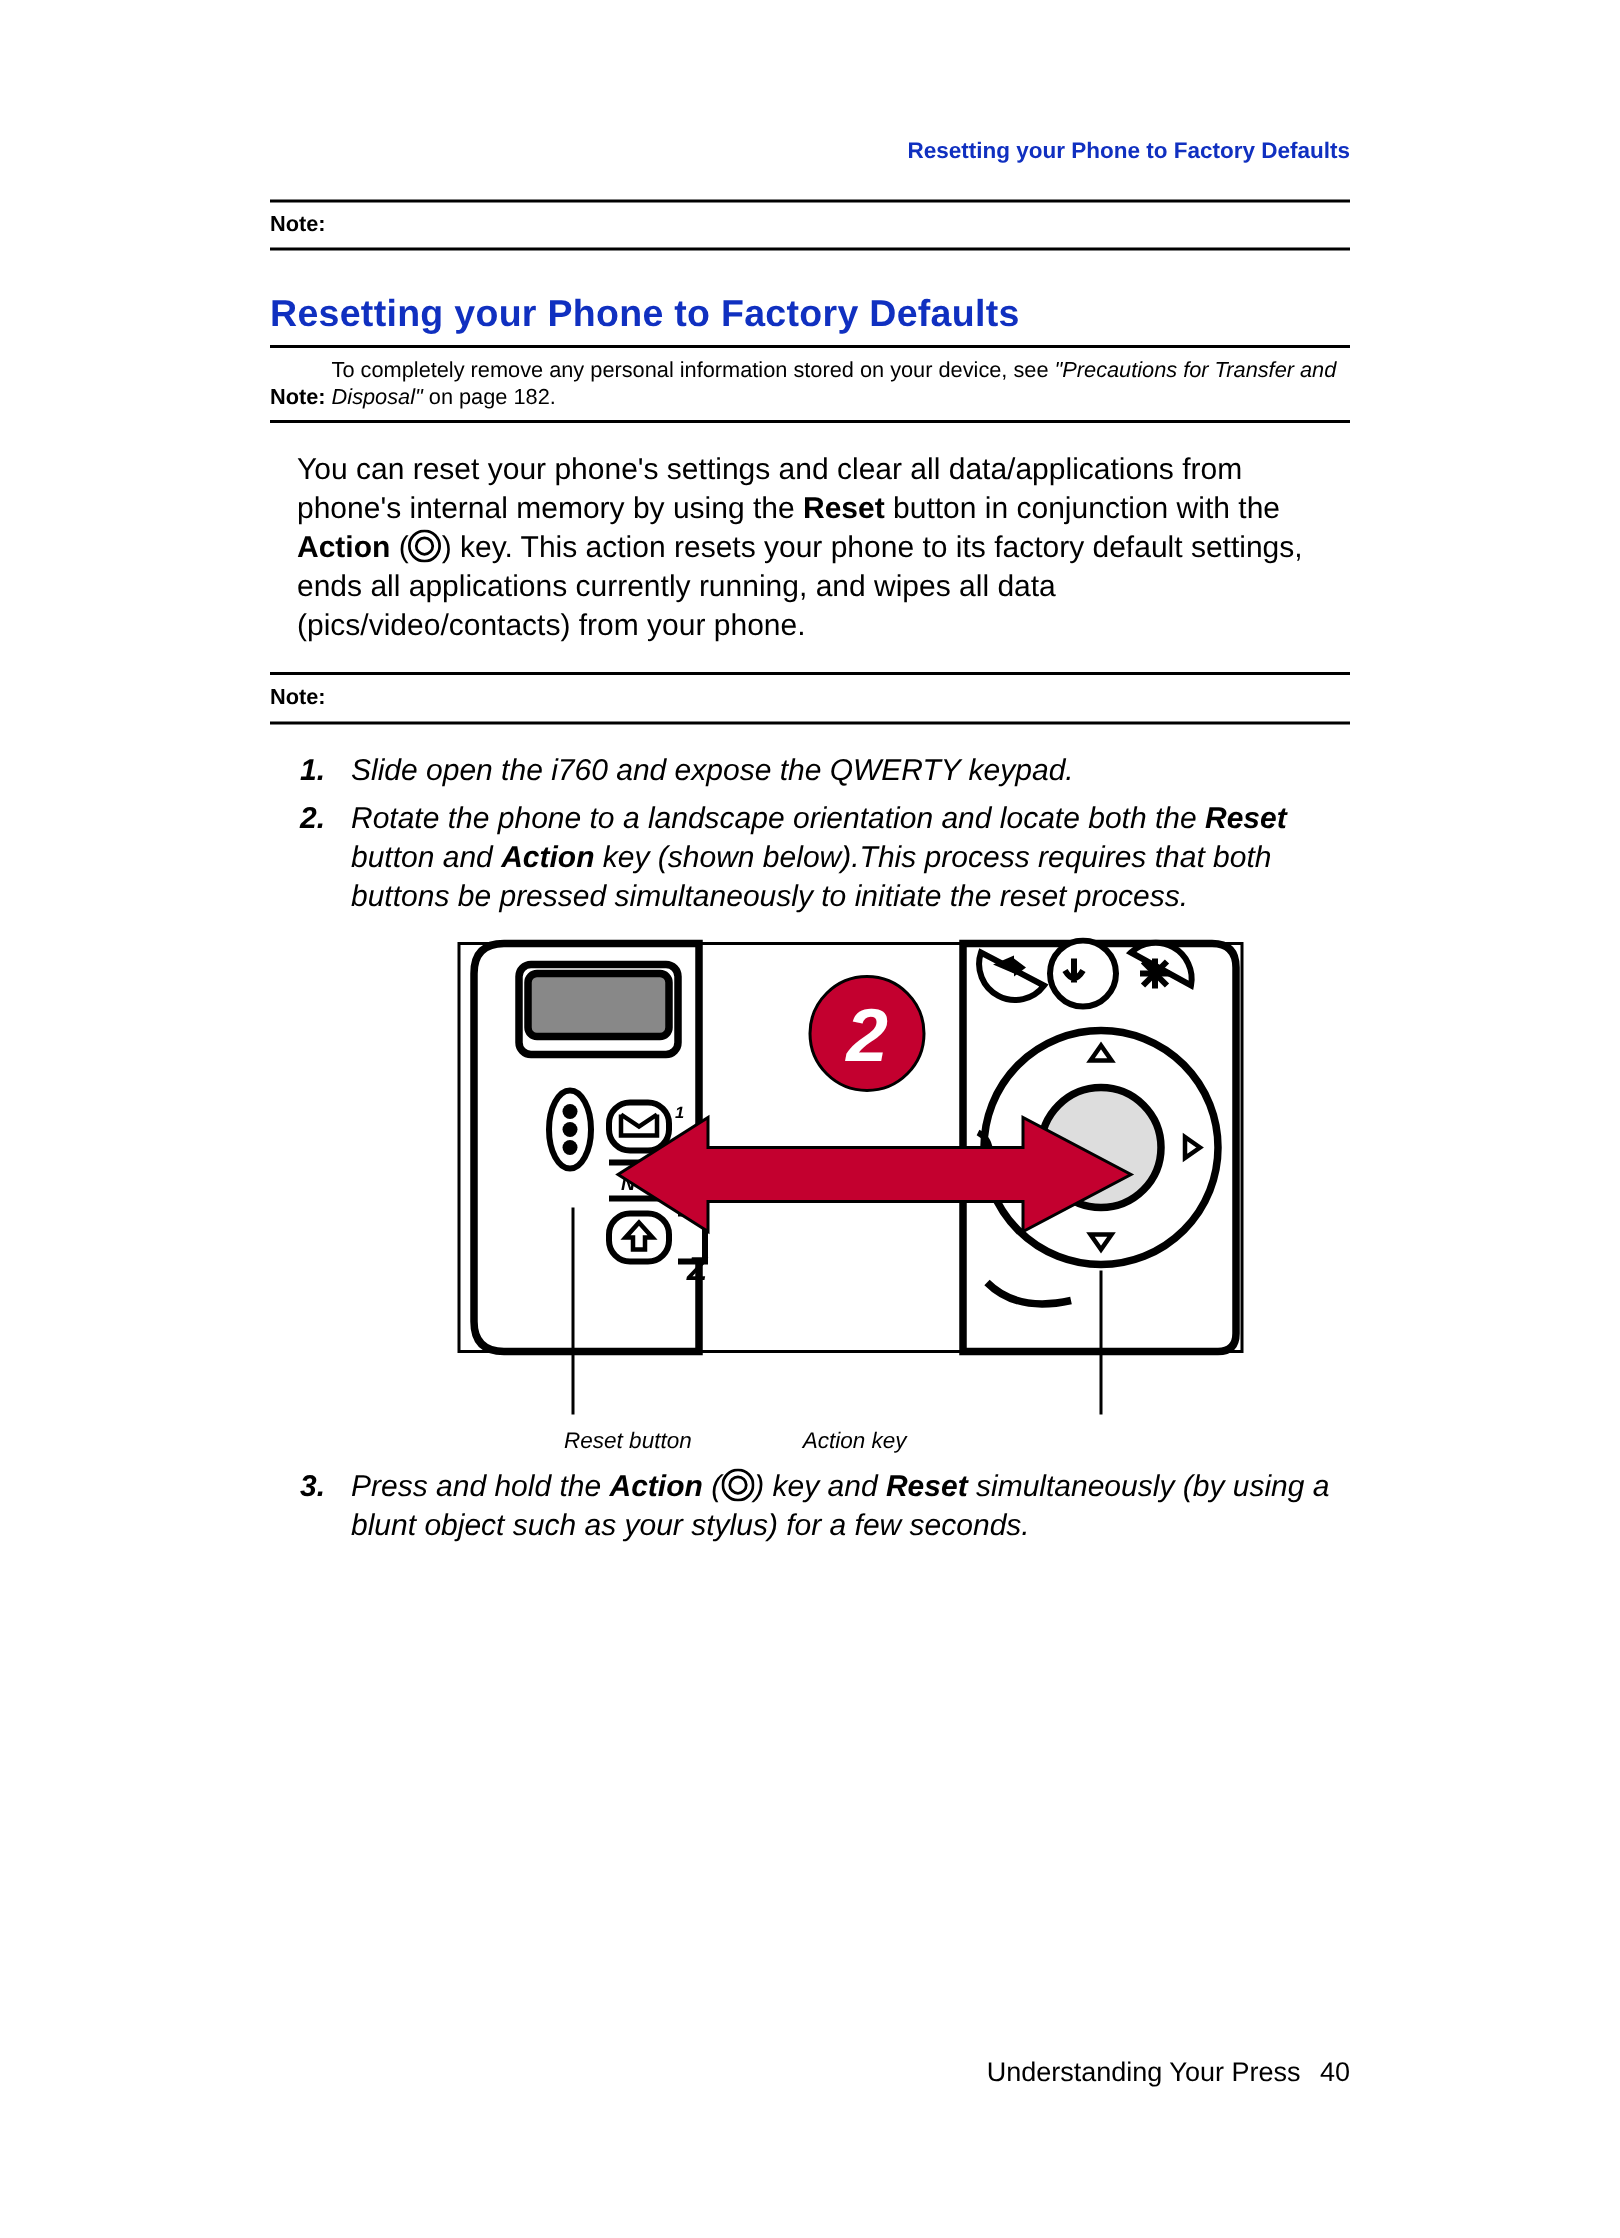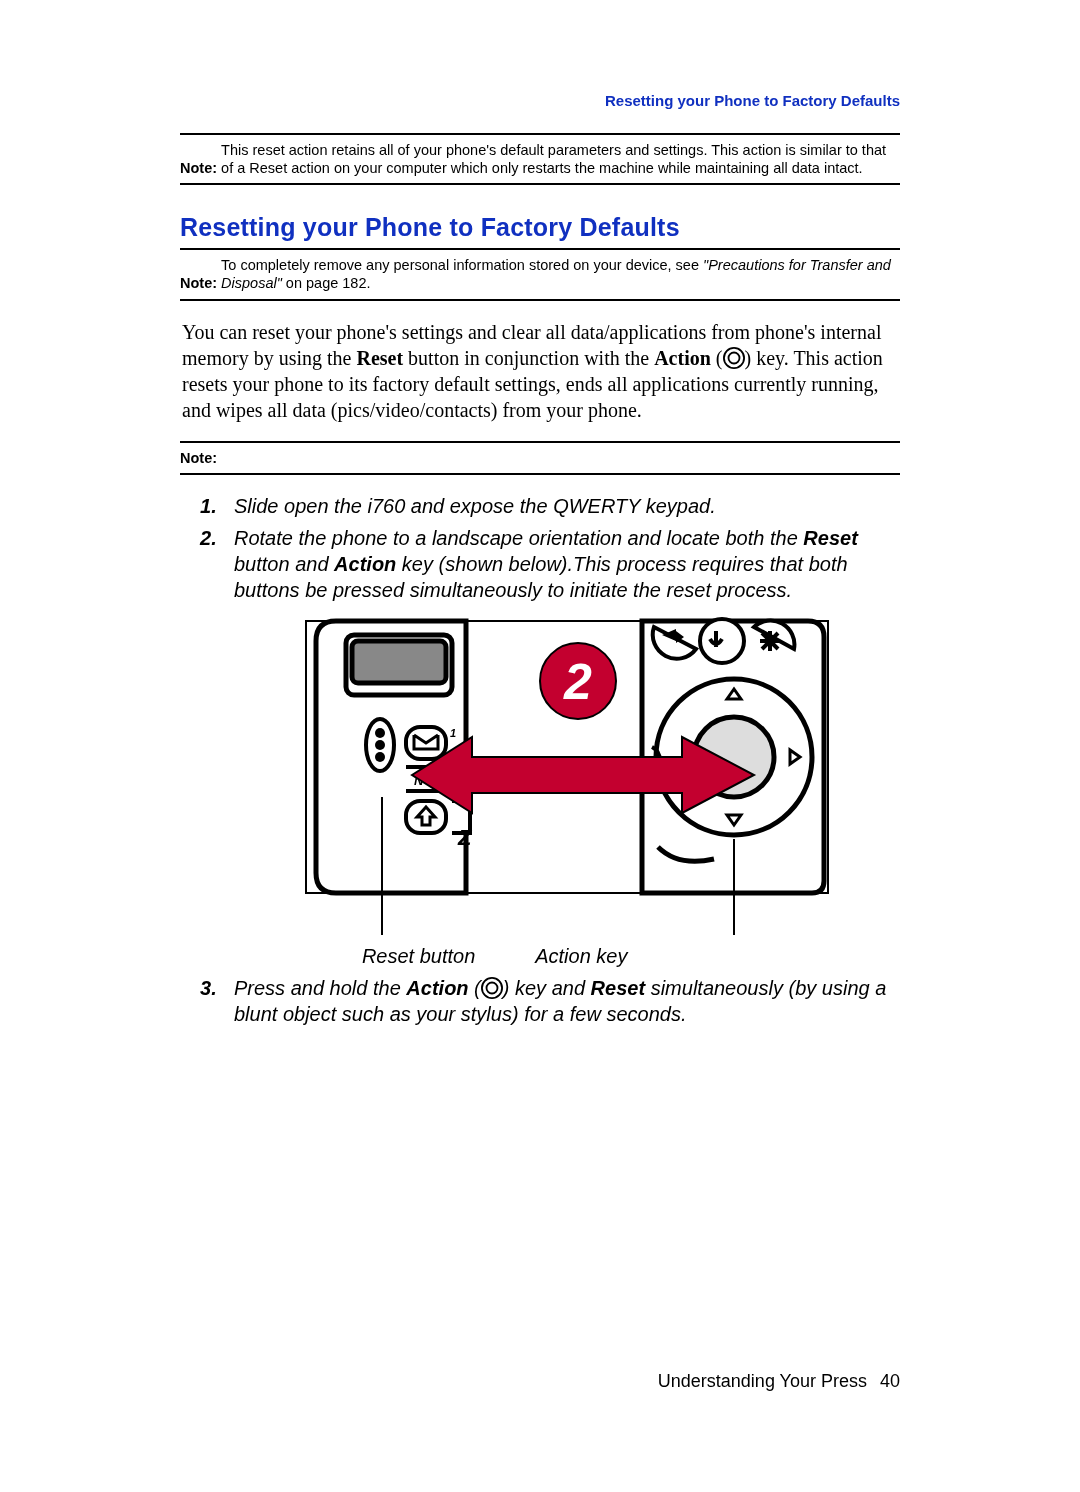--- a/index.html
+++ b/index.html
@@ -46,22 +46,21 @@
   h2.section {
     color: #1030c0;
     font-size: 25px;
     font-weight: 800;
     margin: 28px 0 6px 0;
     letter-spacing: 0.2px;
   }
   .body-text {
     font-size: 20px;
     line-height: 1.3;
-    margin: 18px 2px;
-    font-family: Liberation Serif, serif;
+    margin: 18px 18px;
   }
   .body-text b { font-weight: bold; }
   .action-icon {
     display: inline-block;
     width: 22px;
     height: 22px;
     vertical-align: -4px;
   }
   ol.steps {
     list-style: none;
@@ -87,21 +86,21 @@
   .figure-wrap {
     text-align: center;
     margin: 14px 0 4px 0;
   }
   .figure {
     display: inline-block;
   }
   .figure svg { display: block; }
   .callouts {
     display: flex;
-    font-size: 20px;
+    font-size: 15px;
     margin-top: 6px;
   }
   .callouts .c-left { width: 44%; text-align: center; }
   .callouts .c-right { flex: 1; text-align: left; }
   .footer {
     position: absolute;
     bottom: 100px;
     right: 180px;
     font-size: 18px;
   }
@@ -110,21 +109,20 @@
 </head>
 <body>
 
 <div class="page">
 
   <div class="running-head">Resetting your Phone to Factory Defaults</div>
 
   <hr class="rule">
   <div class="note-block">
     <span class="note-label">Note:</span>
-    <span class="note-body">This reset action retains all of your phone's default parameters and settings. This action is similar to that of a Reset action on your computer which only restarts the machine while maintaining all data intact.</span>
   </div>
   <hr class="rule">
 
   <h2 class="section">Resetting your Phone to Factory Defaults</h2>
 
   <hr class="rule">
   <div class="note-block">
     <span class="note-label">Note:</span>
     <span class="note-body">
       <span>To completely remove any personal information stored on your device, see </span><span class="ital">"Precautions for Transfer and Disposal"</span><span>  on page 182.</span>

